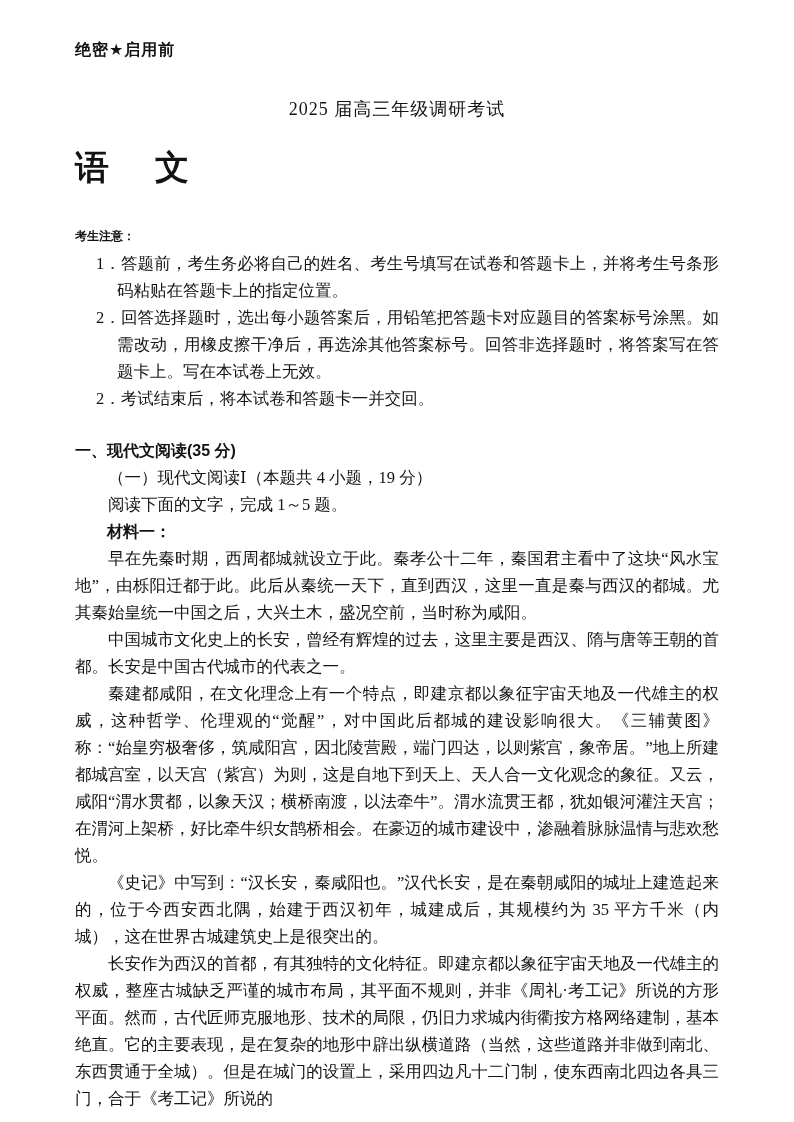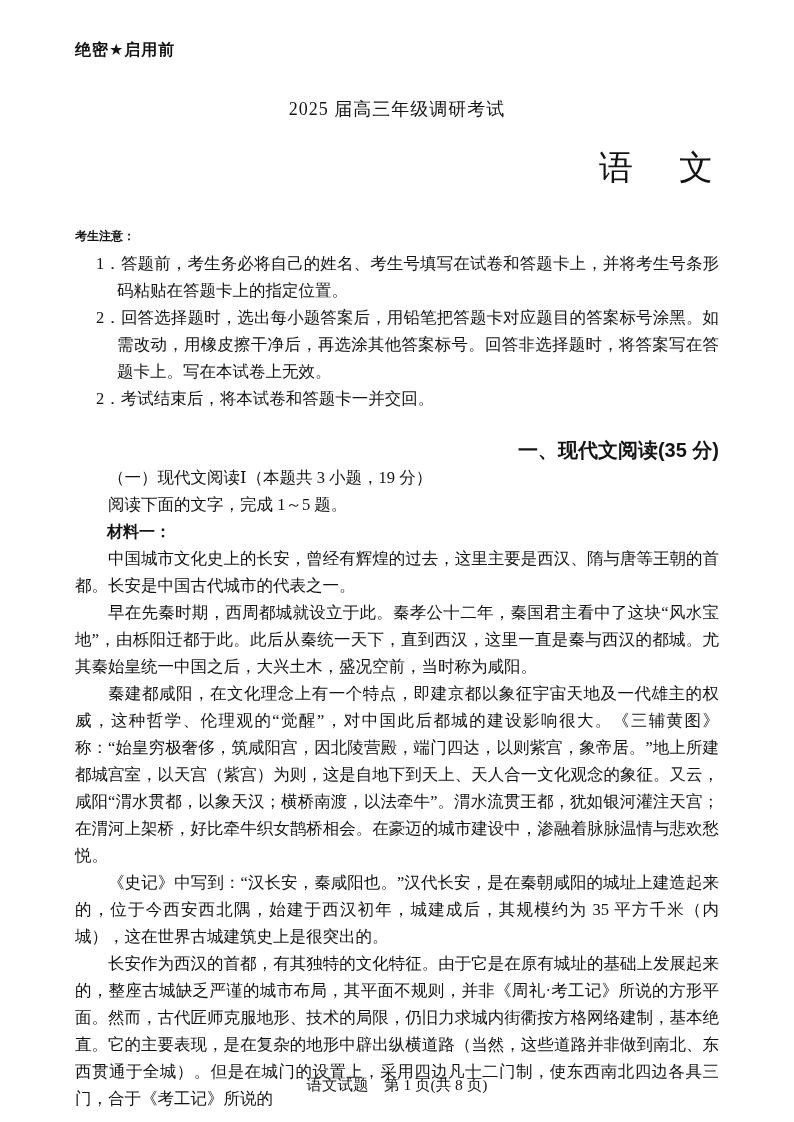--- a/index.html
+++ b/index.html
@@ -21,23 +21,23 @@
     font-family: "Liberation Sans", "DejaVu Sans", sans-serif;
     letter-spacing: 1px;
   }
   .exam-title {
     text-align: center;
     font-size: 18px;
     margin-top: 36px;
     letter-spacing: 1px;
   }
   .subject-title {
-    text-align: right;
+    text-align: left;
     font-size: 34px;
-    font-weight: normal;
+    font-weight: bold;
     margin-top: 24px;
     letter-spacing: 6px;
   }
   .notice {
     margin-top: 32px;
     font-size: 16.5px;
     line-height: 27px;
   }
   .notice-heading {
     font-weight: bold;
@@ -50,22 +50,21 @@
     text-align: justify;
   }
   .section {
     margin-top: 25px;
     font-size: 16.5px;
     line-height: 27px;
   }
   .section-heading {
     font-weight: bold;
     font-family: "Liberation Sans", "DejaVu Sans", sans-serif;
-    font-size: 20px;
-    text-align: right;
+    font-size: 16px;
   }
   .indent { text-indent: 2em; }
   .material-label {
     font-weight: bold;
     font-family: "Liberation Sans", "DejaVu Sans", sans-serif;
     font-size: 16px;
   }
   .body-para {
     text-indent: 2em;
     text-align: justify;
@@ -93,25 +92,24 @@
 
   <div class="notice">
     <div class="notice-heading">考生注意：</div>
     <p class="notice-item">1．答题前，考生务必将自己的姓名、考生号填写在试卷和答题卡上，并将考生号条形码粘贴在答题卡上的指定位置。</p>
     <p class="notice-item">2．回答选择题时，选出每小题答案后，用铅笔把答题卡对应题目的答案标号涂黑。如需改动，用橡皮擦干净后，再选涂其他答案标号。回答非选择题时，将答案写在答题卡上。写在本试卷上无效。</p>
     <p class="notice-item">2．考试结束后，将本试卷和答题卡一并交回。</p>
   </div>
 
   <div class="section">
     <div class="section-heading">一、现代文阅读(35 分)</div>
-    <p class="indent">（一）现代文阅读Ⅰ（本题共 3 小题，19 分）</p>
+    <p class="indent">（一）现代文阅读Ⅰ（本题共 4 小题，19 分）</p>
     <p class="indent">阅读下面的文字，完成 1～5 题。</p>
     <p class="indent material-label">材料一：</p>
+    <p class="body-para">早在先秦时期，西周都城就设立于此。秦孝公十二年，秦国君主看中了这块“风水宝地”，由栎阳迁都于此。此后从秦统一天下，直到西汉，这里一直是秦与西汉的都城。尤其秦始皇统一中国之后，大兴土木，盛况空前，当时称为咸阳。</p>
     <p class="body-para">中国城市文化史上的长安，曾经有辉煌的过去，这里主要是西汉、隋与唐等王朝的首都。长安是中国古代城市的代表之一。</p>
-    <p class="body-para">早在先秦时期，西周都城就设立于此。秦孝公十二年，秦国君主看中了这块“风水宝地”，由栎阳迁都于此。此后从秦统一天下，直到西汉，这里一直是秦与西汉的都城。尤其秦始皇统一中国之后，大兴土木，盛况空前，当时称为咸阳。</p>
     <p class="body-para">秦建都咸阳，在文化理念上有一个特点，即建京都以象征宇宙天地及一代雄主的权威，这种哲学、伦理观的“觉醒”，对中国此后都城的建设影响很大。《三辅黄图》称：“始皇穷极奢侈，筑咸阳宫，因北陵营殿，端门四达，以则紫宫，象帝居。”地上所建都城宫室，以天宫（紫宫）为则，这是自地下到天上、天人合一文化观念的象征。又云，咸阳“渭水贯都，以象天汉；横桥南渡，以法牵牛”。渭水流贯王都，犹如银河灌注天宫；在渭河上架桥，好比牵牛织女鹊桥相会。在豪迈的城市建设中，渗融着脉脉温情与悲欢愁悦。</p>
     <p class="body-para">《史记》中写到：“汉长安，秦咸阳也。”汉代长安，是在秦朝咸阳的城址上建造起来的，位于今西安西北隅，始建于西汉初年，城建成后，其规模约为 35 平方千米（内城），这在世界古城建筑史上是很突出的。</p>
-    <p class="body-para">长安作为西汉的首都，有其独特的文化特征。由于它是在原有城址的基础上发展起来的，整座古城缺乏严谨的城市布局，其平面不规则，并非《周礼·考工记》所说的方形平面。然而，古代匠师克服地形、技术的局限，仍旧力求城内街衢按方格网络建制，基本绝直。它的主要表现，是在复杂的地形中辟出纵横道路（当然，这些道路并非做到南北、东西贯通于全城）。但是在城门的设置上，采用四边凡十二门制，使东西南北四边各具三门，合于《考工记》所说的</p>
+    <p class="body-para">长安作为西汉的首都，有其独特的文化特征。即建京都以象征宇宙天地及一代雄主的权威，整座古城缺乏严谨的城市布局，其平面不规则，并非《周礼·考工记》所说的方形平面。然而，古代匠师克服地形、技术的局限，仍旧力求城内街衢按方格网络建制，基本绝直。它的主要表现，是在复杂的地形中辟出纵横道路（当然，这些道路并非做到南北、东西贯通于全城）。但是在城门的设置上，采用四边凡十二门制，使东西南北四边各具三门，合于《考工记》所说的</p>
   </div>
 
-  <div class="page-footer">语文试题　第 1 页(共 8 页)</div>
 
 </div>
 
 </body></html>

